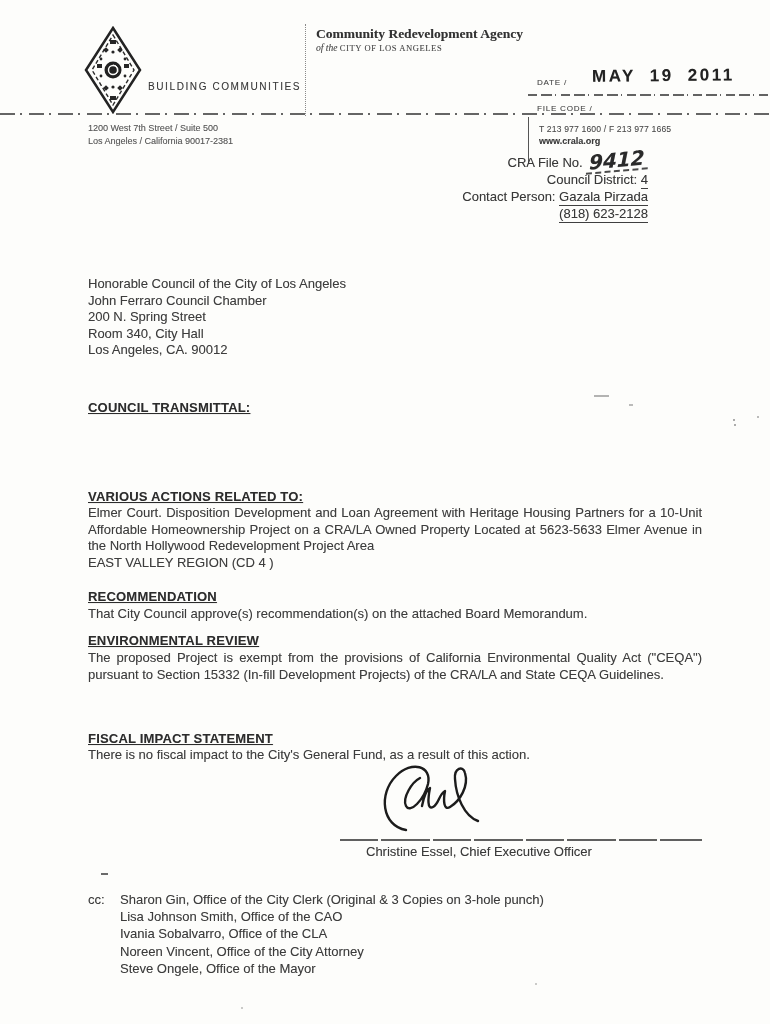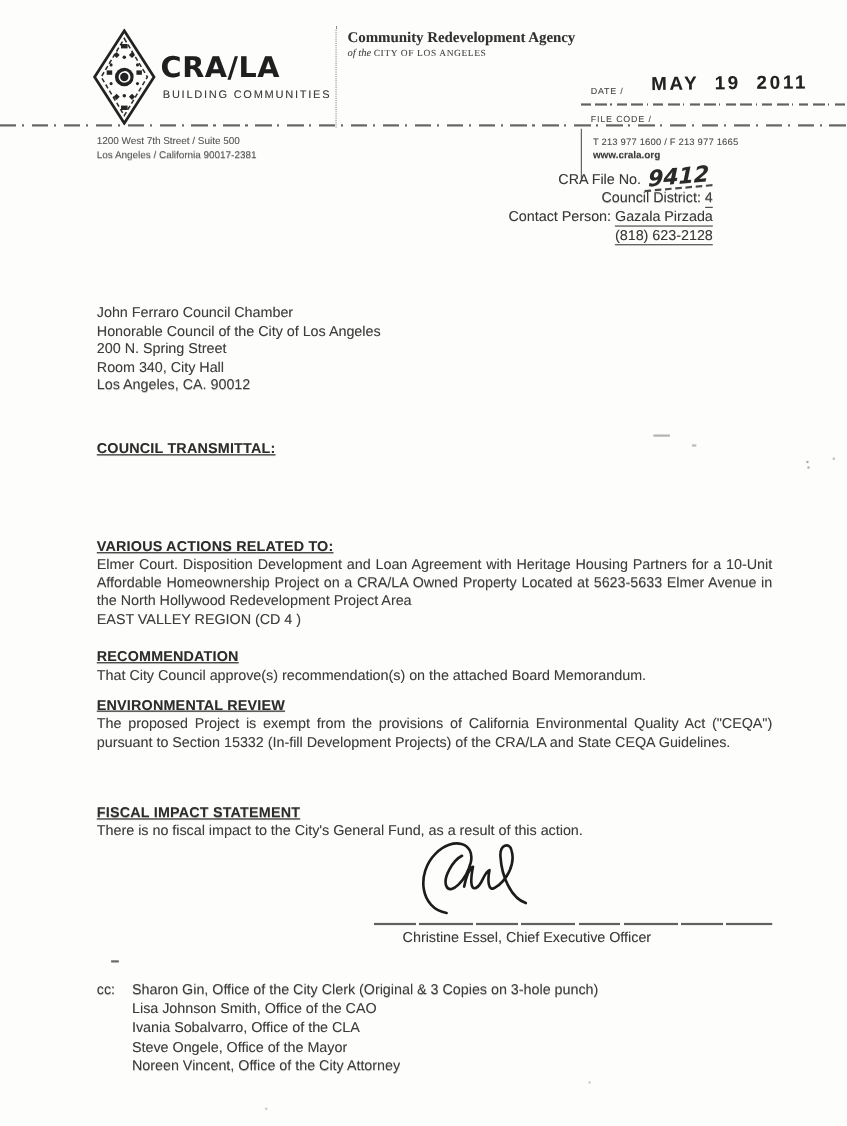--- a/index.html
+++ b/index.html
@@ -67,21 +67,20 @@
         <rect x="26" y="70" width="6" height="4"></rect>
         <circle cx="29" cy="26" r="1.6"></circle>
           <circle cx="29" cy="61" r="1.6"></circle>
         <circle cx="17" cy="50" r="1.4"></circle>
           <circle cx="41" cy="50" r="1.4"></circle>
         <circle cx="17" cy="33" r="1.4"></circle>
           <circle cx="41" cy="33" r="1.4"></circle>
       </g>
     </svg>
   </div>
-  <div class="abs wordmark" style="left:146px;top:47px;">CRA/LA</div>
   <div class="abs tagline" style="left:148px;top:81px;">BUILDING COMMUNITIES</div>
 
   <div class="abs vdots" style="left:305px;top:24px;height:92px;"></div>
 
   <div class="abs agency1" style="left:316px;top:26px;">Community Redevelopment Agency</div>
   <div class="abs agency2" style="left:316px;top:43px;">
     <span class="ofthe">of the</span>
     <span class="caps">CITY OF LOS ANGELES</span>
   </div>
 
@@ -113,22 +112,22 @@
     <div class="row">
       <span>Contact Person:</span>
       <span class="uline">Gazala Pirzada</span>
     </div>
     <div class="row">
       <span class="uline">(818) 623-2128</span>
     </div>
   </div>
 
   <div class="abs bodytext" style="left:88px;top:276px;">
+    <div>Honorable Council of the City of Los Angeles</div>
     <div>John Ferraro Council Chamber</div>
-    <div>Honorable Council of the City of Los Angeles</div>
     <div>200 N. Spring Street</div>
     <div>Room 340, City Hall</div>
     <div>Los Angeles, CA. 90012</div>
   </div>
 
   <div class="abs heading" style="left:88px;top:400px;">COUNCIL TRANSMITTAL:</div>
 
   <div class="abs heading" style="left:88px;top:489px;">VARIOUS ACTIONS RELATED TO:</div>
   <div class="abs" style="left:88px;top:505px;width:614px;">
     <div class="bodytext just">Elmer Court. Disposition Development and Loan Agreement with Heritage Housing Partners for a 10-Unit Affordable Homeownership Project on a CRA/LA Owned Property Located at 5623-5633 Elmer Avenue in the North Hollywood Redevelopment Project Area</div>
@@ -154,22 +153,22 @@
   <div class="abs sigline" style="left:340px;top:839px;width:362px;"></div>
   <div class="abs signame" style="left:366px;top:844px;text-align:right;">Christine Essel, Chief Executive Officer</div>
 
   <div class="abs artifact" style="left:101px;top:873px;width:7px;height:1.5px;"></div>
 
   <div class="abs ccblock" style="left:88px;top:891px;">cc:</div>
   <div class="abs ccblock" style="left:120px;top:891px;">
     <div>Sharon Gin, Office of the City Clerk (Original &amp; 3 Copies on 3-hole punch)</div>
     <div>Lisa Johnson Smith, Office of the CAO</div>
     <div>Ivania Sobalvarro, Office of the CLA</div>
+    <div>Noreen Vincent, Office of the City Attorney</div>
     <div>Steve Ongele, Office of the Mayor</div>
-    <div>Noreen Vincent, Office of the City Attorney</div>
   </div>
 
   <div class="abs artifact" style="left:594px;top:395px;width:15px;height:2px;opacity:.5;"></div>
   <div class="abs artifact" style="left:629px;top:404px;width:4px;height:2px;opacity:.45;"></div>
   <div class="abs artifact" style="left:733px;top:419px;width:2px;height:2px;opacity:.55;"></div>
   <div class="abs artifact" style="left:734px;top:424px;width:2px;height:2px;opacity:.55;"></div>
   <div class="abs artifact" style="left:757px;top:416px;width:2px;height:2px;opacity:.45;"></div>
   <div class="abs artifact" style="left:535px;top:983px;width:2px;height:2px;opacity:.35;"></div>
   <div class="abs artifact" style="left:241px;top:1007px;width:2px;height:2px;opacity:.35;"></div>
 

